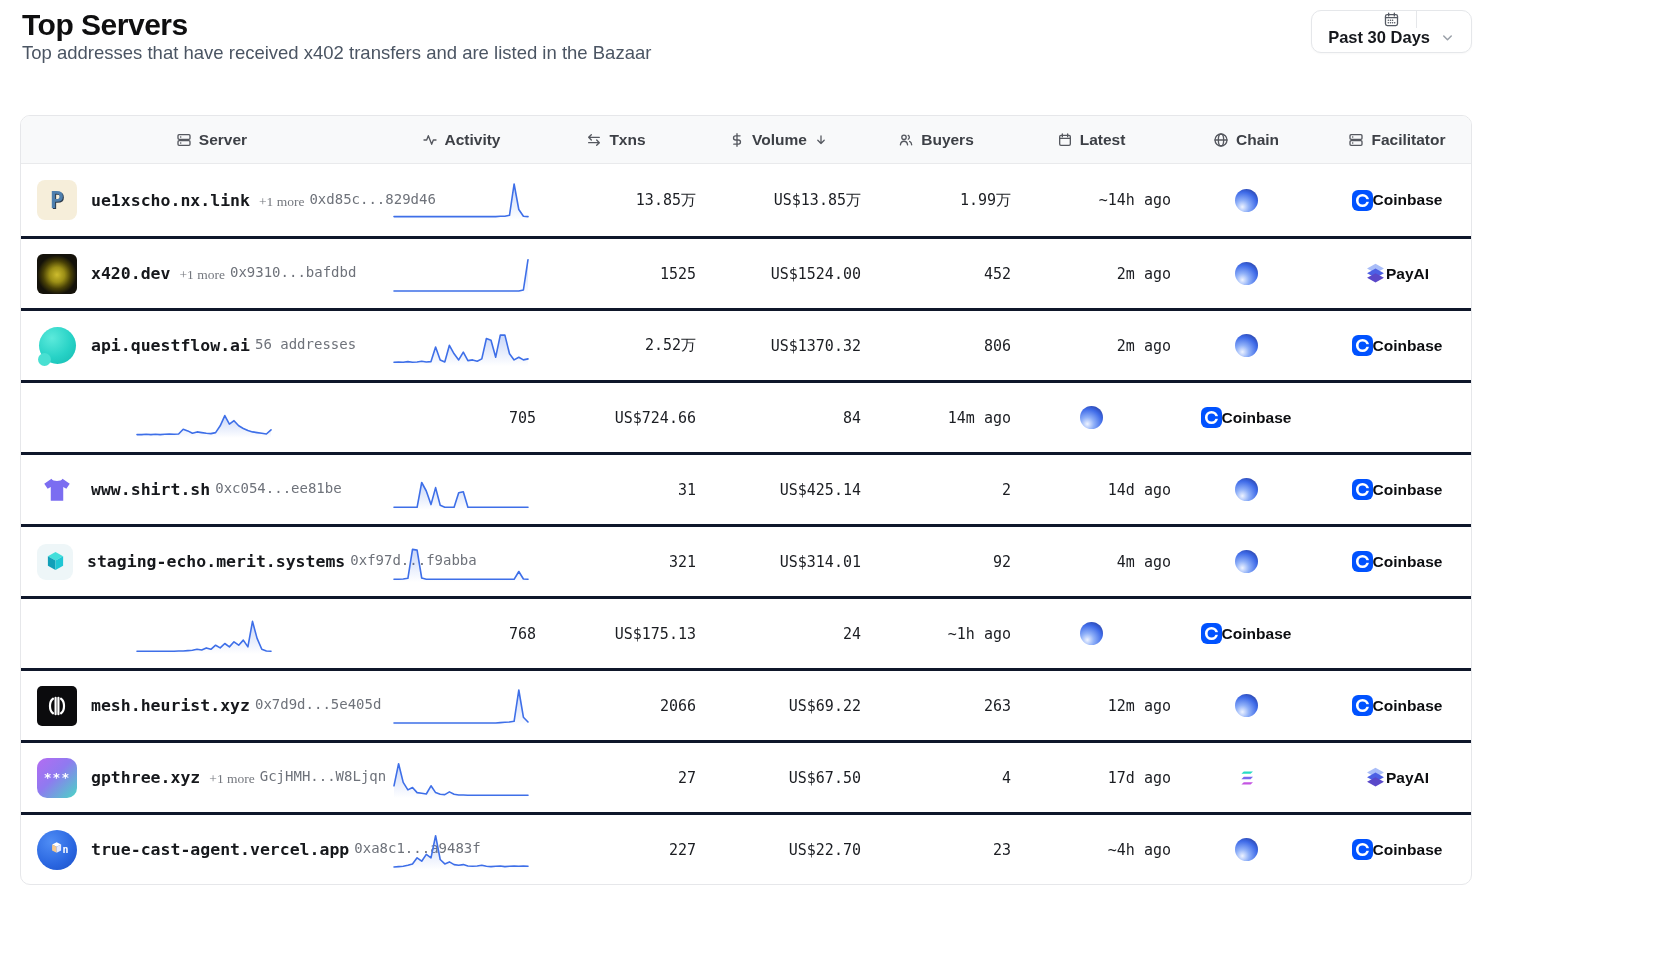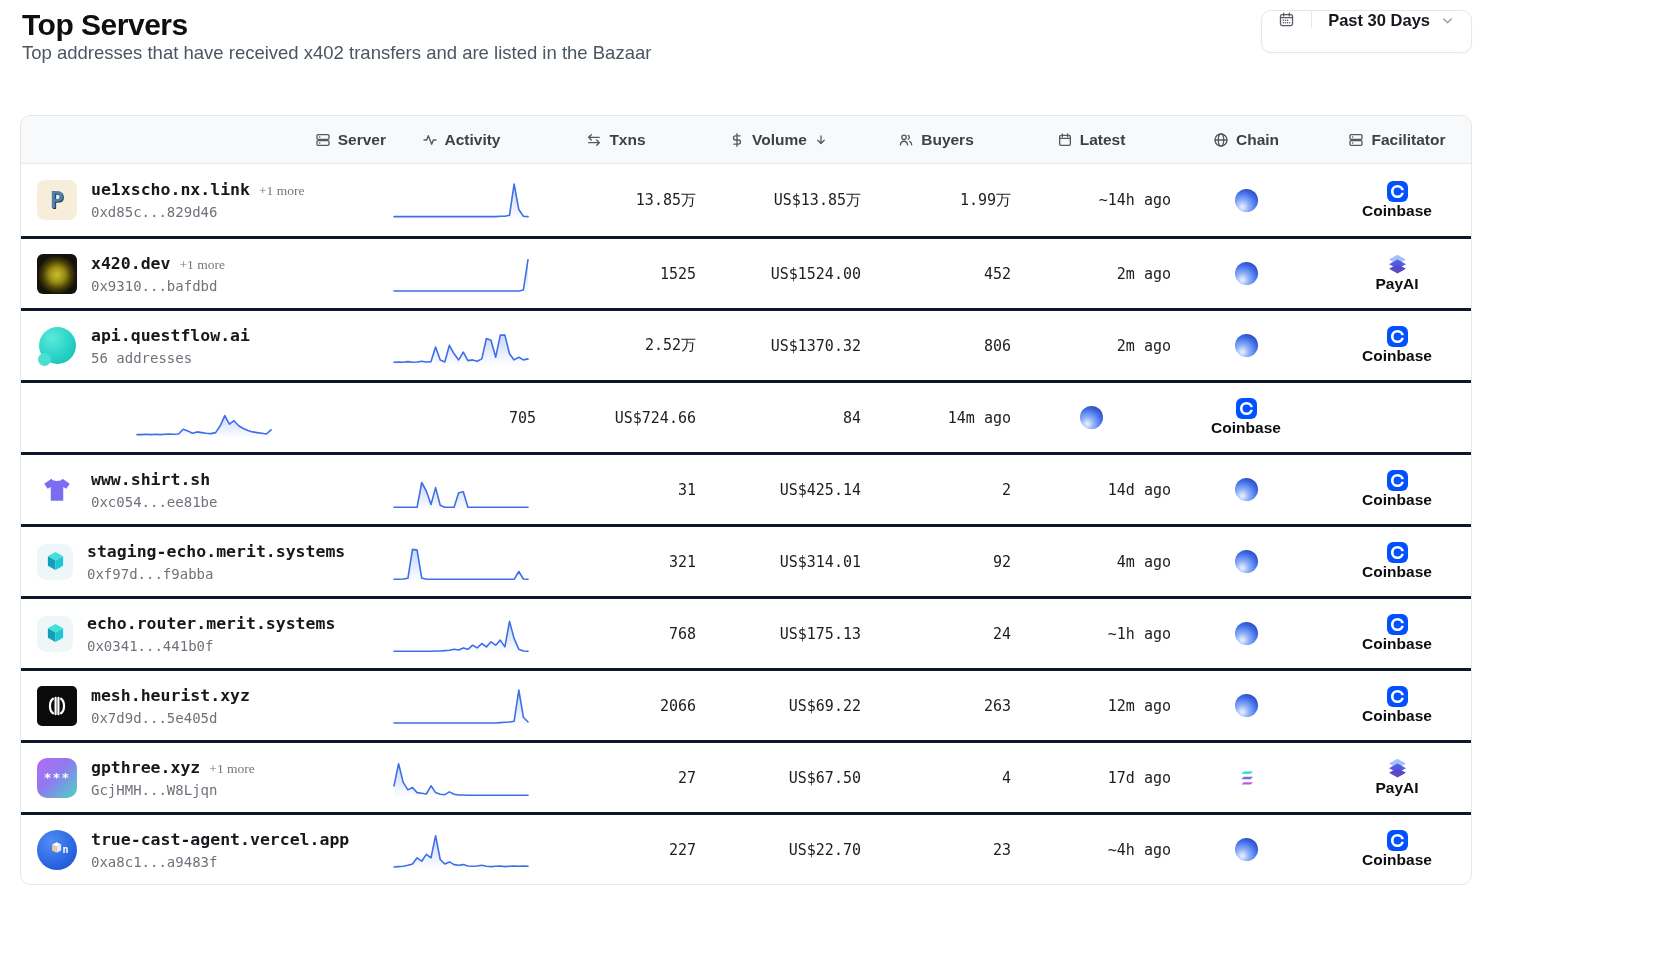--- a/index.html
+++ b/index.html
@@ -7,66 +7,66 @@
               font-family:"Liberation Sans", sans-serif; }
 
   .page { position:relative; width:1660px; height:925px; }
 
   
   .page-header { display:flex; justify-content:space-between; align-items:flex-start;
                  padding:8px 188px 0 22px; }
   .page-title { font-size:30px; font-weight:800; color:#0f0f10; letter-spacing:-0.5px; }
   .page-subtitle { font-size:18.5px; color:#4b5563; }
 
-  .date-control { display:flex; align-items:flex-start; border:1px solid #e5e7ea; border-radius:10px;
-                  background:#fff; height:43px; margin-top:2px; box-shadow:0 1px 2px rgba(0,0,0,.03); }
+  .date-control { display:flex; align-items:center; border:1px solid #e5e7ea; border-radius:10px;
+                  background:#fff; height:43px; margin-top:2px; box-shadow:0 1px 2px rgba(0,0,0,.03);flex-direction:column; }
   .date-control button { background:none; border:none; cursor:pointer; display:flex;
                          align-items:center; font-family:inherit; }
   .cal-btn { width:50px; justify-content:center; border-right:1px solid #e5e7ea !important;
              color:#555a63; }
   .range-btn { padding:0 16px; gap:10px; font-size:16.5px; font-weight:600; color:#16181d; }
   .range-btn .chev { color:#9aa0a8; width:15px; height:15px; }
   .icon-16 { width:17px; height:17px; display:inline-block; }
 
   
   .card { position:absolute; left:20px; top:115px; width:1452px; border:1px solid #e6e7ea;
           border-radius:10px; overflow:hidden; background:#fff; }
   .grid-row { display:grid; grid-template-columns:365px 150px 160px 165px 150px 160px 150px 152px;
               align-items:center; }
 
   .thead { height:48px; background:#f8f9fa; border-bottom:1px solid #e9eaec; }
   .th { display:flex; align-items:center; justify-content:center; gap:7px;
         font-size:15.5px; font-weight:700; color:#3d4046; }
   .th .hicon { width:16px; height:16px; color:#55585f; flex:0 0 auto; }
-  .th.left { justify-content:flex-end; padding-left:16px; }
+  .th.left { justify-content:center; padding-left:16px; }
   .th .sort { width:14px; height:14px; color:#55585f; }
 
   .tr { height:72px; border-top:3px solid #0f172a; cursor:pointer; }
   .tr:first-child { border-top:none; }
 
   .td-server { display:flex; align-items:center; gap:14px; padding-left:16px; }
   .avatar { width:40px; height:40px; flex:0 0 auto; display:flex; align-items:center;
             justify-content:center; position:relative; }
-  .server-meta { display:flex; flex-direction:column; gap:5px; min-width:0; }
+  .server-meta { display:flex; flex-direction:row; gap:5px; min-width:0; }
   .server-line { display:flex; align-items:baseline; gap:9px; white-space:nowrap; }
   .server-name { font-family:"DejaVu Sans Mono", monospace; font-weight:700; font-size:16.5px;
                  color:#16181c; }
   .server-extra { font-family:Liberation Serif, serif; font-size:13.5px; color:#74777e; }
   .server-address { font-family:"DejaVu Sans Mono", monospace; font-size:14px; color:#6e727a; }
 
   .td-num { text-align:right; font-family:"DejaVu Sans Mono", monospace; font-size:15px;
             color:#1b1d22; }
   .td-activity { display:flex; justify-content:center; align-items:center; }
 
   .td-chain { display:flex; justify-content:center; }
   .chain-base { width:23px; height:23px; border-radius:50%;
         background:radial-gradient(circle at 32% 78%, #eef3ff 0%, #8fb0f8 28%, #3f6be8 62%, #1b2a83 100%); }
   .chain-sol { width:22px; height:22px; }
 
-  .td-fac { display:flex; justify-content:center; align-items:center; gap:0;flex-direction:column; }
+  .td-fac { display:flex; justify-content:center; align-items:center; gap:0; }
   .fac-icon { width:21px; height:21px; display:inline-flex; }
   .fac-name { font-size:15.5px; font-weight:700; color:#0c0d10; }
 
   
   .av-p { background:#f6eeda; border-radius:8px; font-family:"DejaVu Sans Mono", monospace;
           font-weight:900; font-size:23px; color:#4e7fae; text-shadow:1px 1px 0 #2c3a4a; }
   .av-x420 { border-radius:6px;
           background:#0c0b03 radial-gradient(circle at 50% 52%, #cdbc2e 0%, #9c8f16 26%, #4a4206 48%, #14120a 68%); }
   .av-quest { }
   .av-quest .qf-main { width:37px; height:37px; border-radius:50%;
@@ -428,36 +428,20 @@
                 <rect width="24" height="24" rx="7" fill="#0052ff"></rect>
                 <circle cx="12" cy="12" r="6" fill="none" stroke="#fff" stroke-width="3"></circle>
                 <rect x="14.5" y="10.5" width="7" height="3" fill="#0052ff"></rect>
               </svg>
             </span>
       <span class="fac-name">Coinbase</span>
     </div>
   </div>
 
   <div class="tr grid-row">
-    <div class="td-server">
-      <span class="avatar av-cube" style="width: 36px; height: 36px;">
-              <svg viewBox="0 0 20 22" style="width:19px;height:21px">
-                <polygon points="10,1 18,5.5 10,10 2,5.5" fill="#43dfdb"></polygon>
-                <polygon points="2,5.5 10,10 10,20 2,15.5" fill="#129fb8"></polygon>
-                <polygon points="18,5.5 10,10 10,20 18,15.5" fill="#1fc6d4"></polygon>
-              </svg>
-            </span>
-      <span class="server-meta">
-        <span class="server-line">
-          <span class="server-name">echo.router.merit.systems</span>
-
-        </span>
-        <span class="server-address">0x0341...441b0f</span>
-      </span>
-    </div>
     <div class="td-activity">
             <svg class="spark" width="138" height="48" viewBox="0 0 138 48">
     <defs>
                 <linearGradient id="sg6" x1="0" y1="0" x2="0" y2="1">
       <stop offset="0" stop-color="#3E6FE8" stop-opacity="0.28"></stop>
       <stop offset="1" stop-color="#3E6FE8" stop-opacity="0"></stop>
     </linearGradient>
               </defs>
     <path d="M2.0 41.3 L6.6 41.3 L11.2 41.3 L15.9 41.3 L20.5 41.3 L25.1 41.3 L29.7 41.3 L34.3 41.3 L39.0 41.3 L43.6 41.0 L48.2 41.0 L52.8 40.6 L57.4 40.3 L62.1 39.3 L66.7 40.0 L71.3 37.9 L75.9 39.3 L80.6 35.2 L85.2 37.9 L89.8 33.5 L94.4 36.9 L99.0 31.8 L103.7 35.2 L108.3 30.1 L112.9 36.9 L117.5 11.4 L122.1 28.4 L126.8 39.3 L131.4 41.0 L136.0 41.3 L136 44 L2 44 Z" fill="url(#sg6)"></path>
     <path d="M2.0 41.3 L6.6 41.3 L11.2 41.3 L15.9 41.3 L20.5 41.3 L25.1 41.3 L29.7 41.3 L34.3 41.3 L39.0 41.3 L43.6 41.0 L48.2 41.0 L52.8 40.6 L57.4 40.3 L62.1 39.3 L66.7 40.0 L71.3 37.9 L75.9 39.3 L80.6 35.2 L85.2 37.9 L89.8 33.5 L94.4 36.9 L99.0 31.8 L103.7 35.2 L108.3 30.1 L112.9 36.9 L117.5 11.4 L122.1 28.4 L126.8 39.3 L131.4 41.0 L136.0 41.3 " fill="none" stroke="#3E6FE8" stroke-width="1.6" stroke-linejoin="round" stroke-linecap="round"></path>

